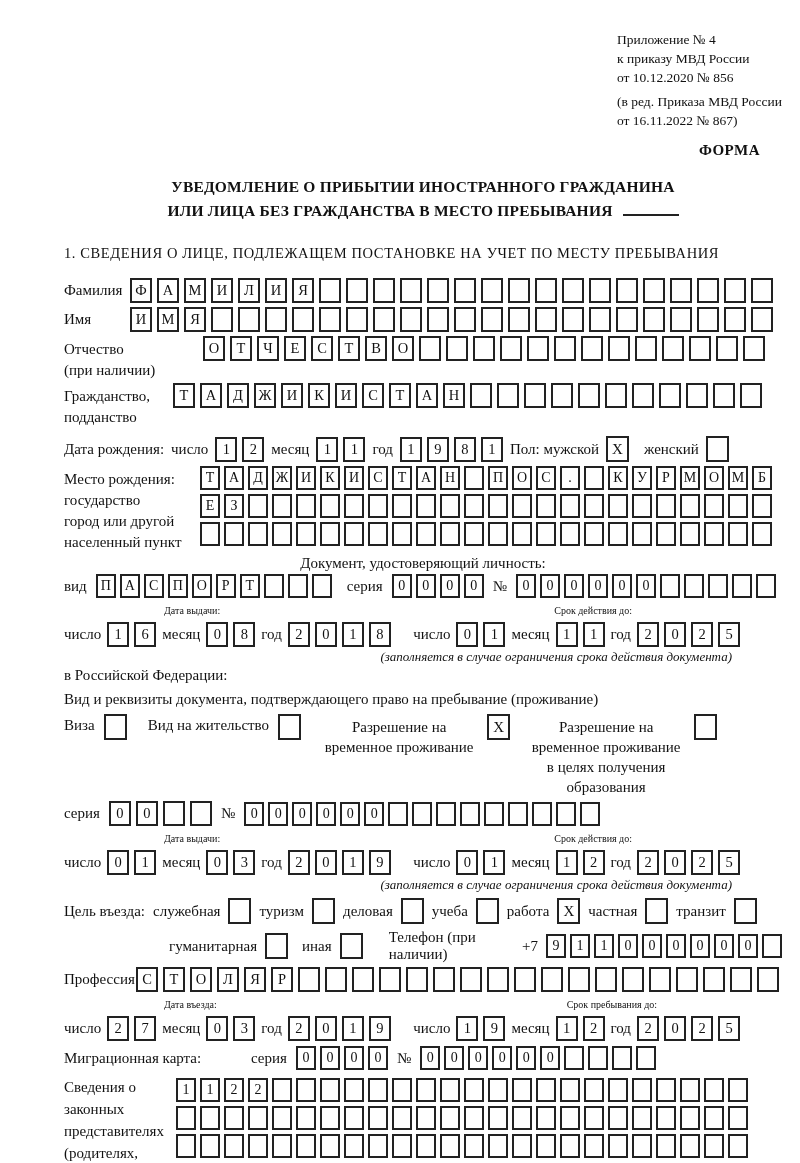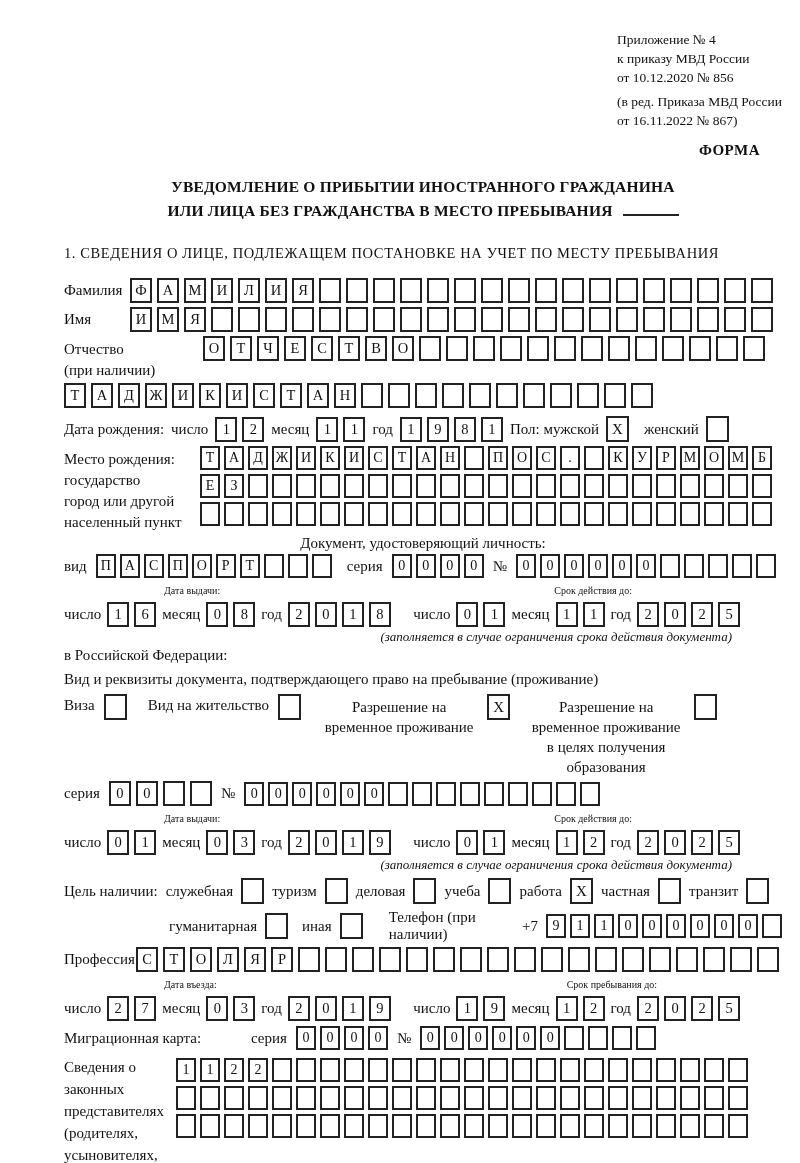--- a/index.html
+++ b/index.html
@@ -153,20 +153,24 @@
         <span class="cell"></span>
         <span class="cell"></span>
         <span class="cell"></span>
         <span class="cell"></span>
         <span class="cell"></span>
         <span class="cell"></span>
       </span>
   </div>
 
   <div class="frow top" style="margin-top:2px">
+    <span class="lbl2 w109">
+      <div>Гражданство,</div>
+      <div>подданство</div>
+    </span>
     <span class="cells">
         <span class="cell">Т</span>
         <span class="cell">А</span>
         <span class="cell">Д</span>
         <span class="cell">Ж</span>
         <span class="cell">И</span>
         <span class="cell">К</span>
         <span class="cell">И</span>
         <span class="cell">С</span>
         <span class="cell">Т</span>
@@ -466,21 +470,21 @@
           <span class="cell">2</span>
           <span class="cell">0</span>
           <span class="cell">2</span>
           <span class="cell">5</span>
         </span>
     </span>
   </div>
   <div class="note">(заполняется в случае ограничения срока действия документа)</div>
 
   <div class="purrow" style="margin-top:6px">
-    <span>Цель наличии:</span>
+    <span>Цель въезда:</span>
     <span>служебная</span>
     <span class="chk"></span>
     <span>туризм</span>
     <span class="chk"></span>
     <span>деловая</span>
     <span class="chk"></span>
     <span>учеба</span>
     <span class="chk"></span>
     <span>работа</span>
     <span class="chk">X</span>

